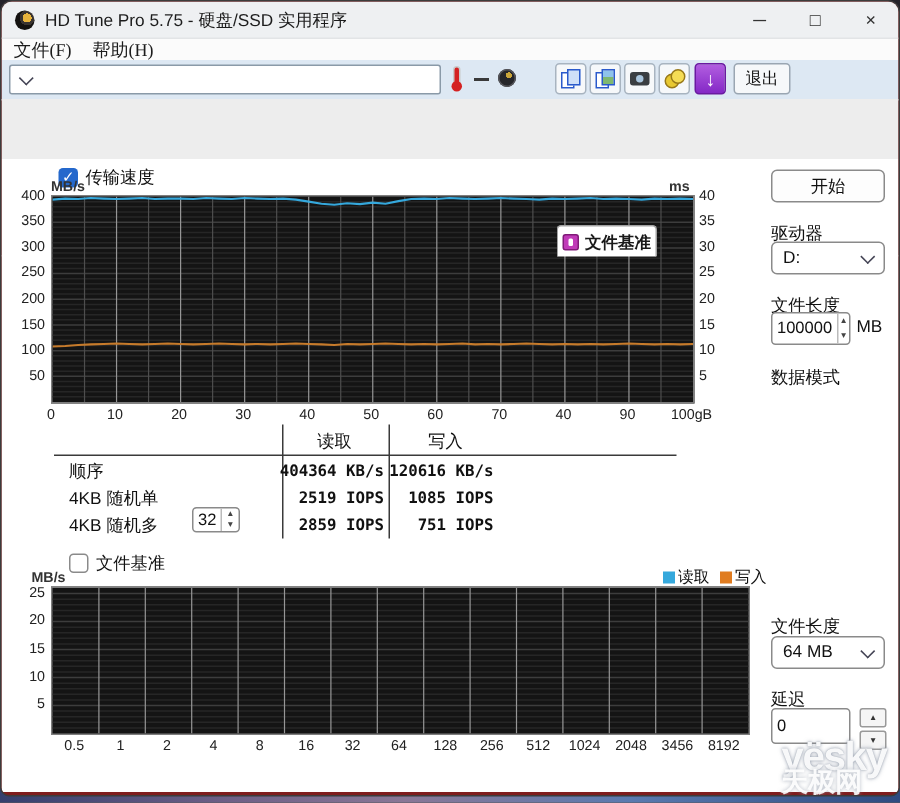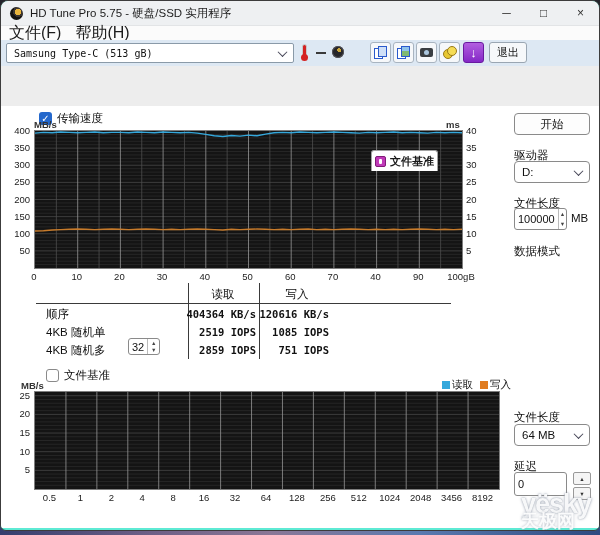--- a/index.html
+++ b/index.html
@@ -1,33 +1,33 @@
 <!DOCTYPE html>
 <html><head>
 <meta charset="utf-8">
 <style>
   html,body{margin:0;padding:0;width:600px;height:535px;overflow:hidden;background:#23232a;
     font-family:"Liberation Sans","DejaVu Sans",sans-serif;-webkit-font-smoothing:antialiased;}
   .desktop-edge{position:absolute;left:0;bottom:0;width:600px;height:10px;
     background:linear-gradient(90deg,#353f6e,#6e5f86 25%,#8a7796 45%,#5a7ab0 70%,#2e4a80);}
-  .window{position:absolute;left:0;top:0;width:598px;height:529px;background:#5eead4;
+  .window{position:absolute;left:0;top:0;width:598px;height:529px;background:#7f1d1d;
     border:1px solid #3c3c3c;border-radius:8px 8px 6px 6px;overflow:hidden;}
   
   .titlebar{position:absolute;left:0;top:0;width:100%;height:24px;background:#eef0f2;
     display:flex;align-items:center;border-bottom:1px solid #e2e4e6;}
   .app-icon{width:13px;height:13px;border-radius:50%;margin:0 7px 0 9px;flex:none;
     background:radial-gradient(circle at 62% 38%,#e8b43c 0 3px,#3a3430 3px 5px,#141210 5px);}
   .title-text{font-size:11.5px;color:#1c1c1c;}
   .wincontrols{margin-left:auto;display:flex;height:100%;}
   .wc{width:37px;height:100%;display:flex;align-items:center;justify-content:center;
     font-size:12px;color:#333;cursor:default;}
   
   .menubar{position:absolute;left:0;top:25px;width:100%;height:14px;background:#fbfbfb;
     display:flex;align-items:center;gap:14px;padding-left:8px;box-sizing:border-box;}
-  .menu-item{font-size:16px;color:#1c1c1c;}
+  .menu-item{font-size:12px;color:#1c1c1c;font-family:Liberation Serif, serif;}
   
   .toolbar{position:absolute;left:0;top:39px;width:100%;height:26px;background:#dde8f3;
     display:flex;align-items:center;border-bottom:1px solid #c8d4e0;}
   .combo{background:#fff;border:1px solid #8a9aa8;display:flex;align-items:center;
     justify-content:space-between;box-sizing:border-box;}
   .drive-combo{position:absolute;left:5px;top:3px;width:288px;height:20px;padding:0 7px;border-radius:2px;
     font-family:"DejaVu Sans Mono",monospace;font-size:10px;color:#111;}
   .caret{width:6px;height:6px;border-right:1.4px solid #445;border-bottom:1.4px solid #445;
     transform:rotate(45deg) translate(-1px,-1px);flex:none;}
   .tb-ic{position:absolute;display:inline-block;}
@@ -144,21 +144,20 @@
     </div>
   </div>
 
   <div class="menubar">
     <span class="menu-item">文件(F)</span>
     <span class="menu-item">帮助(H)</span>
   </div>
 
   <div class="toolbar">
     <div class="combo drive-combo">
-      <span>Samsung Type-C (513 gB)</span>
       <span class="caret"></span>
     </div>
     <span class="tb-ic thermo"></span>
     <span class="tb-ic dash"></span>
     <span class="tb-ic darkdot"></span>
     <button class="tbtn" style="left:369px">
         <span class="ti ti-copy"></span>
       </button>
     <button class="tbtn" style="left:392px">
         <span class="ti ti-copyimg"></span>

